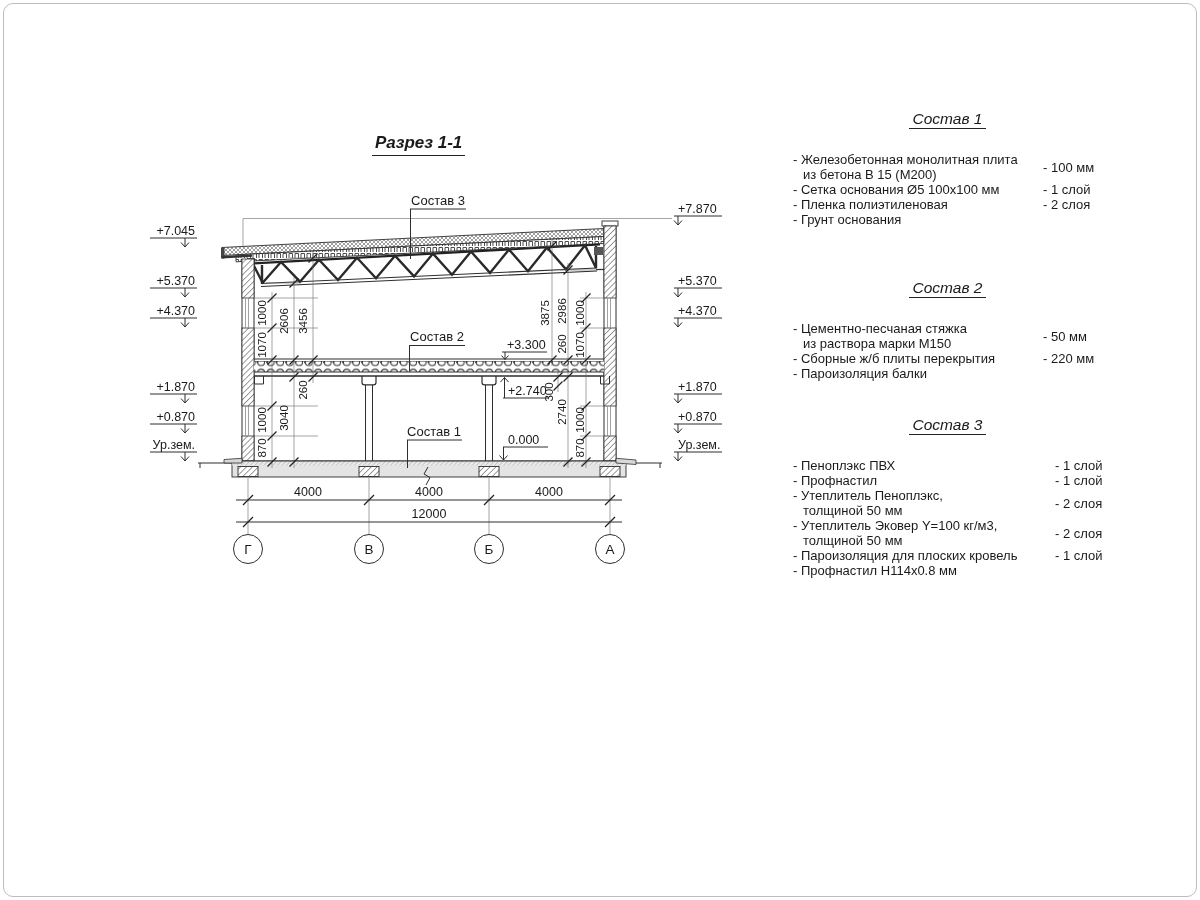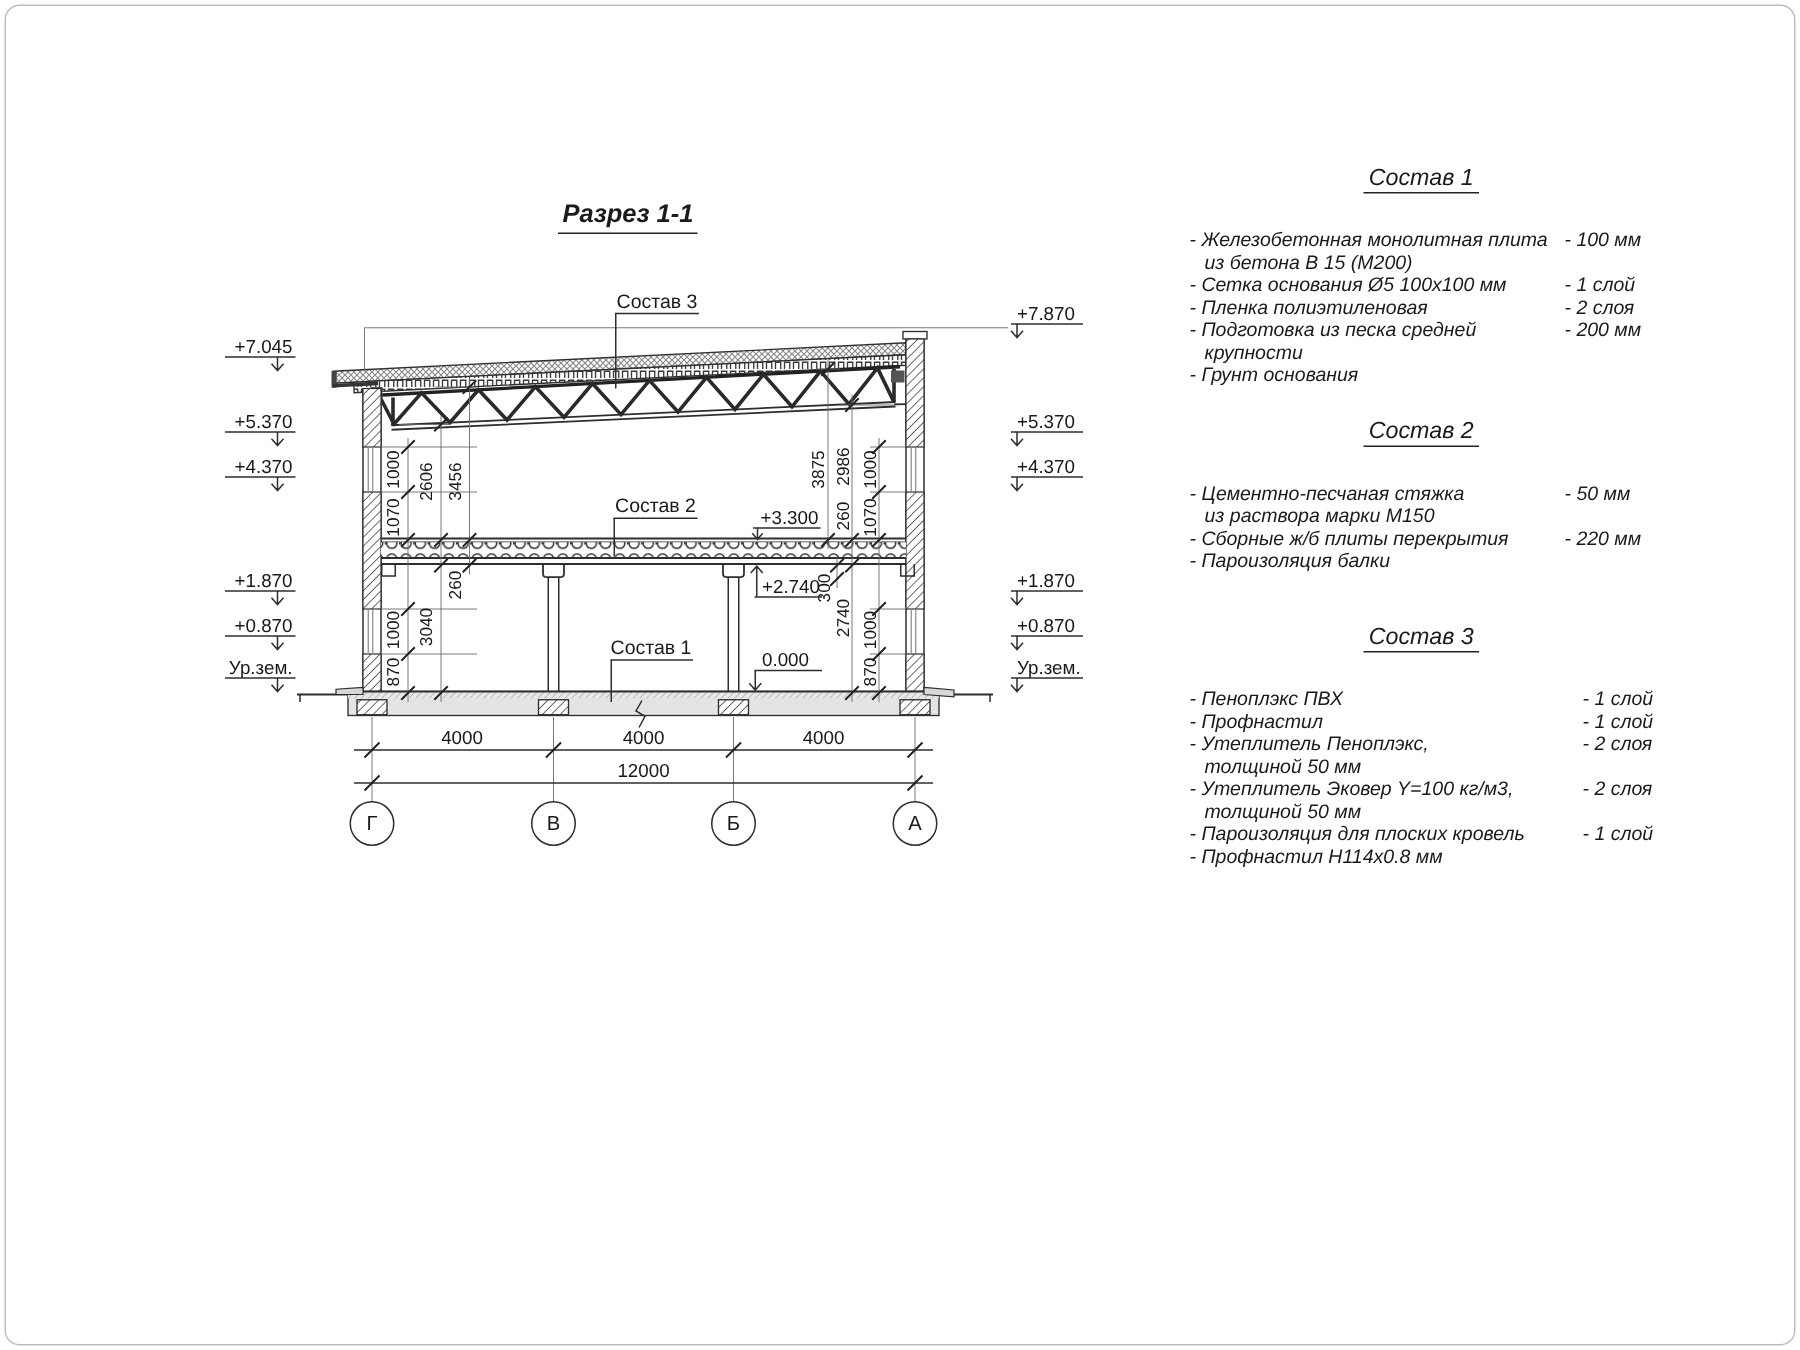--- a/index.html
+++ b/index.html
@@ -4,21 +4,21 @@
 <style>
   html,body{margin:0;padding:0;background:#fff;}
   .page{position:relative;width:1200px;height:900px;background:#fff;overflow:hidden;
         font-family:"Liberation Sans",sans-serif;color:#1a1a1a;}
   .frame{position:absolute;inset:3px;border:1px solid #b9bdc2;border-radius:10px;pointer-events:none;}
   .title{position:absolute;left:372px;top:133px;font-size:17px;font-style:italic;font-weight:700;
          border-bottom:1.6px solid #222;padding:0 3px 2px 3px;}
   .comp{position:absolute;left:780px;width:322px;padding-left:13px;box-sizing:border-box;}
   .comp-h{text-align:center;font-size:15.5px;font-style:italic;line-height:19px;margin-bottom:24px;}
   .comp-h span{border-bottom:1.2px solid #222;padding:0 4px 1px 4px;}
-  .row{display:flex;align-items:flex-start;font-size:13px;line-height:15px;font-style:italic;}
+  .row{display:flex;align-items:center;font-size:13px;line-height:15px;}
   .nm{flex:0 0 240px;white-space:pre-line;padding-left:10px;text-indent:-10px;}
   .comp3 .nm{flex-basis:252px;}
   .vl{flex:1;white-space:nowrap;}
   svg{position:absolute;left:0;top:0;}
   .ln{stroke:#2e2e2e;stroke-width:1;fill:none;}
   .ln12{stroke:#2e2e2e;stroke-width:1.2;fill:none;}
   .thin{stroke:#6a6a6a;stroke-width:0.6;fill:none;}
   .thk{stroke:#222;stroke-width:2.2;fill:none;}
   .truss{stroke:#2a2a2a;stroke-width:2.4;fill:none;}
   .tick{stroke:#222;stroke-width:1.3;fill:none;}
@@ -333,25 +333,20 @@
       </div>
     <div class="row">
         <div class="nm">- Сетка основания Ø5 100х100 мм</div>
         <div class="vl">- 1 слой</div>
       </div>
     <div class="row">
         <div class="nm">- Пленка полиэтиленовая</div>
         <div class="vl">- 2 слоя</div>
       </div>
     <div class="row">
-        <div class="nm">- Подготовка из песка средней
-крупности</div>
-        <div class="vl">- 200 мм</div>
-      </div>
-    <div class="row">
         <div class="nm">- Грунт основания</div>
         <div class="vl"></div>
       </div>
   </div>
 
   <div class="comp" style="top:278px">
     <div class="comp-h"><span>Состав 2</span></div>
     <div class="row">
         <div class="nm">- Цементно-песчаная стяжка
 из раствора марки М150</div>

